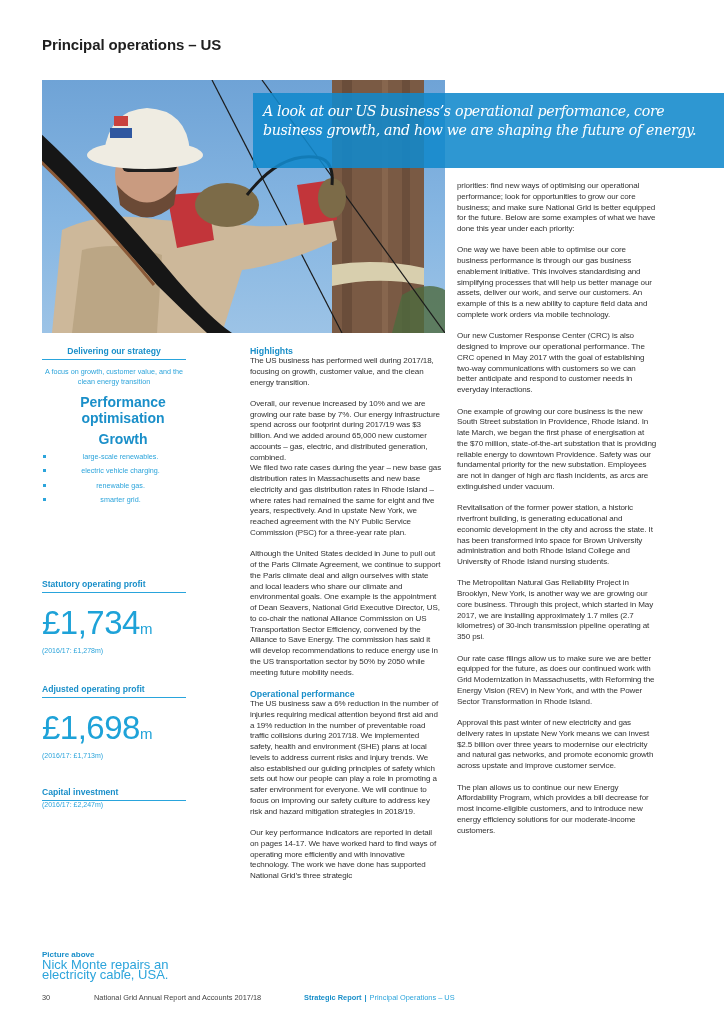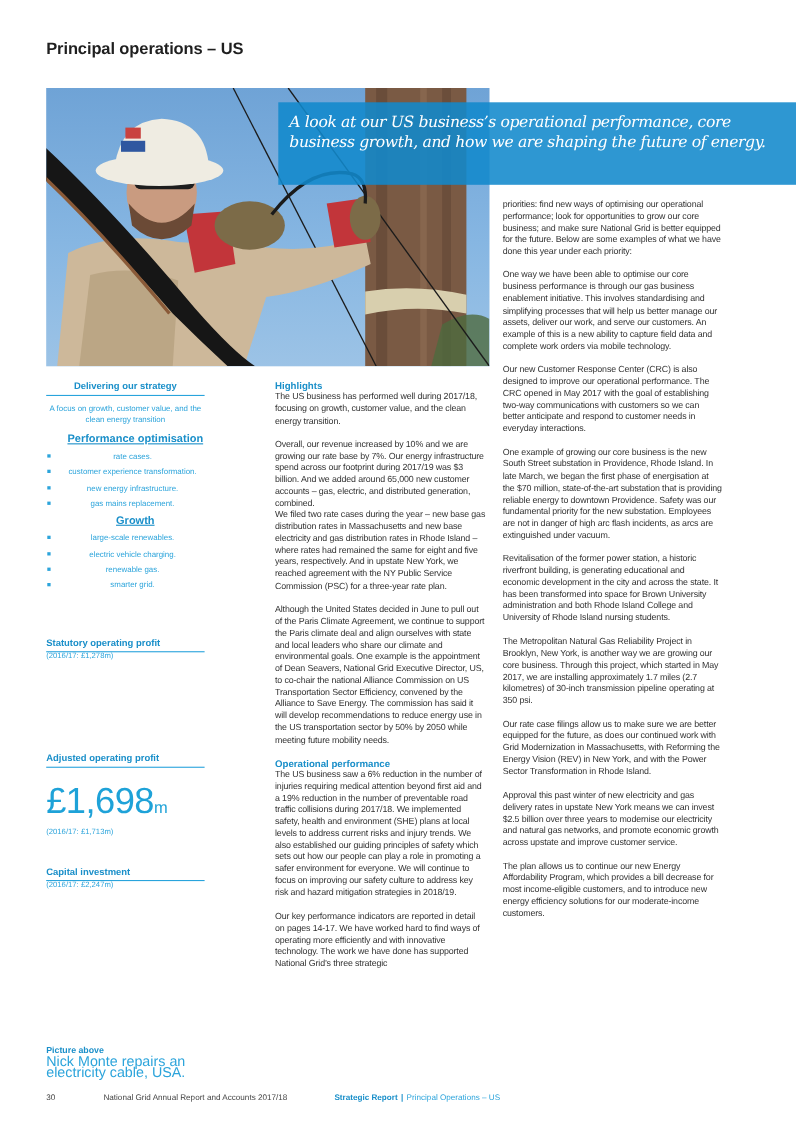--- a/index.html
+++ b/index.html
@@ -30,21 +30,21 @@
     
     .col-left { position: absolute; left: 42px; top: 346px; width: 144px; text-align: center; }
     .col-mid { position: absolute; left: 250px; top: 346px; width: 192px; }
     .col-right { position: absolute; left: 457px; top: 181px; width: 200px; }
 
     .strategy-head {
       font-size: 8.6px; font-weight: bold; color: #1a8fc9;
       padding-bottom: 3px; border-bottom: 1.2px solid #29a4dc; margin-bottom: 7px;
     }
     .strategy-intro { font-size: 7.2px; color: #2ca4db; line-height: 9.6px; margin-bottom: 8px; }
-    .sub-head { font-size: 10px; font-weight: bold; color: #1a8fc9; margin: 0 0 5px 18px; text-decoration: underline; }
+    .sub-head { font-size: 14px; font-weight: bold; color: #1a8fc9; margin: 0 0 5px 18px; }
     .bullets { list-style: none; margin: 0 0 6px 0; padding: 0; }
     .bullets li {
       position: relative; padding-left: 13px; font-size: 7.2px; color: #2ca4db;
       line-height: 9.6px; margin-bottom: 4.6px;
     }
     .bullets li::before {
       content: ""; position: absolute; left: 1px; top: 3px; width: 3px; height: 3px; background: #2ca4db;
     }
 
     .metric { position: absolute; left: 42px; width: 144px; }
@@ -123,38 +123,33 @@
 
 <div class="quote-box">
   <div class="quote-text">A look at our US business’s operational performance, core business growth, and how we are shaping the future of energy.</div>
 </div>
 
 <div class="col-left">
   <div class="strategy-head">Delivering our strategy</div>
   <div class="strategy-intro">A focus on growth, customer value, and the clean energy transition</div>
 
   <div class="sub-head">Performance optimisation</div>
-  <ul class="bullets">
-    <li>rate cases.</li>
-    <li>customer experience transformation.</li>
-    <li>new energy infrastructure.</li>
-    <li>gas mains replacement.</li>
-  </ul>
 
   <div class="sub-head">Growth</div>
   <ul class="bullets">
     <li>large-scale renewables.</li>
     <li>electric vehicle charging.</li>
     <li>renewable gas.</li>
     <li>smarter grid.</li>
   </ul>
 </div>
 
 <div class="metric" style="top:579px;">
   <div class="metric-head">Statutory operating profit</div>
+  <div class="metric-value"><span>£1,734</span><span class="unit">m</span></div>
   <div class="metric-prior">(2016/17: £1,278m)</div>
 </div>
 
 <div class="metric" style="top:684px;">
   <div class="metric-head">Adjusted operating profit</div>
   <div class="metric-value"><span>£1,698</span><span class="unit">m</span></div>
   <div class="metric-prior">(2016/17: £1,713m)</div>
 </div>
 
 <div class="metric" style="top:787px;">

